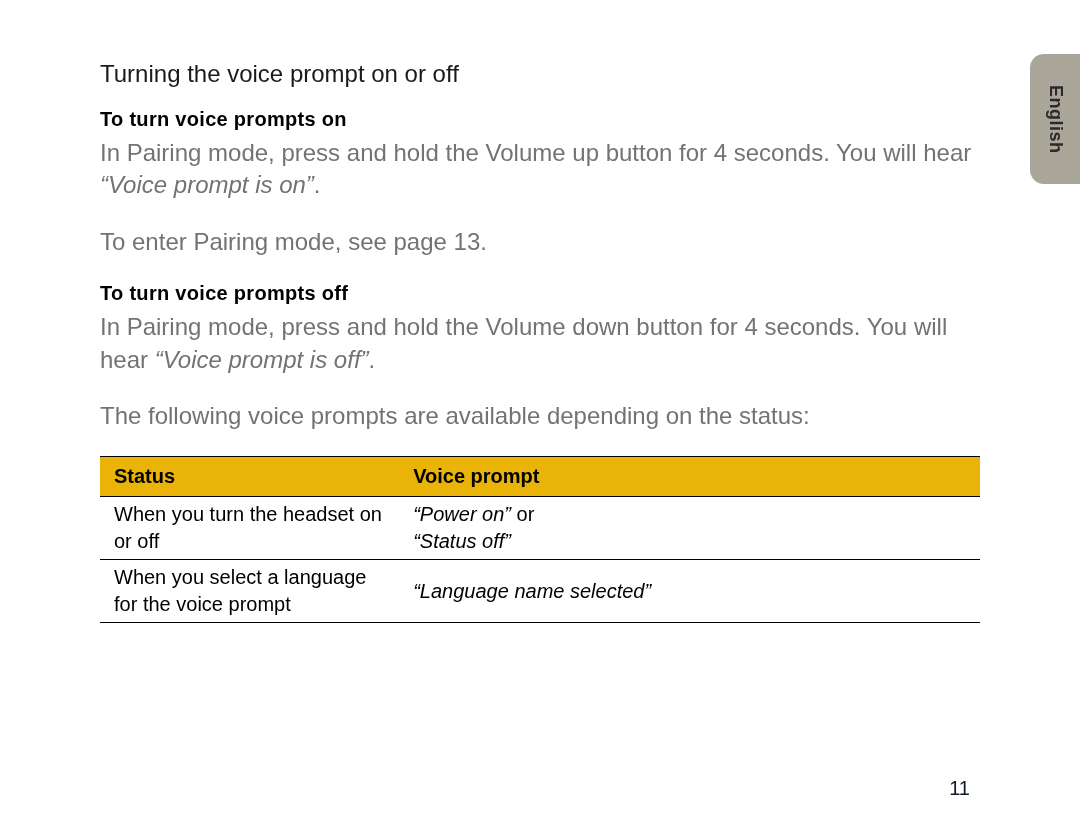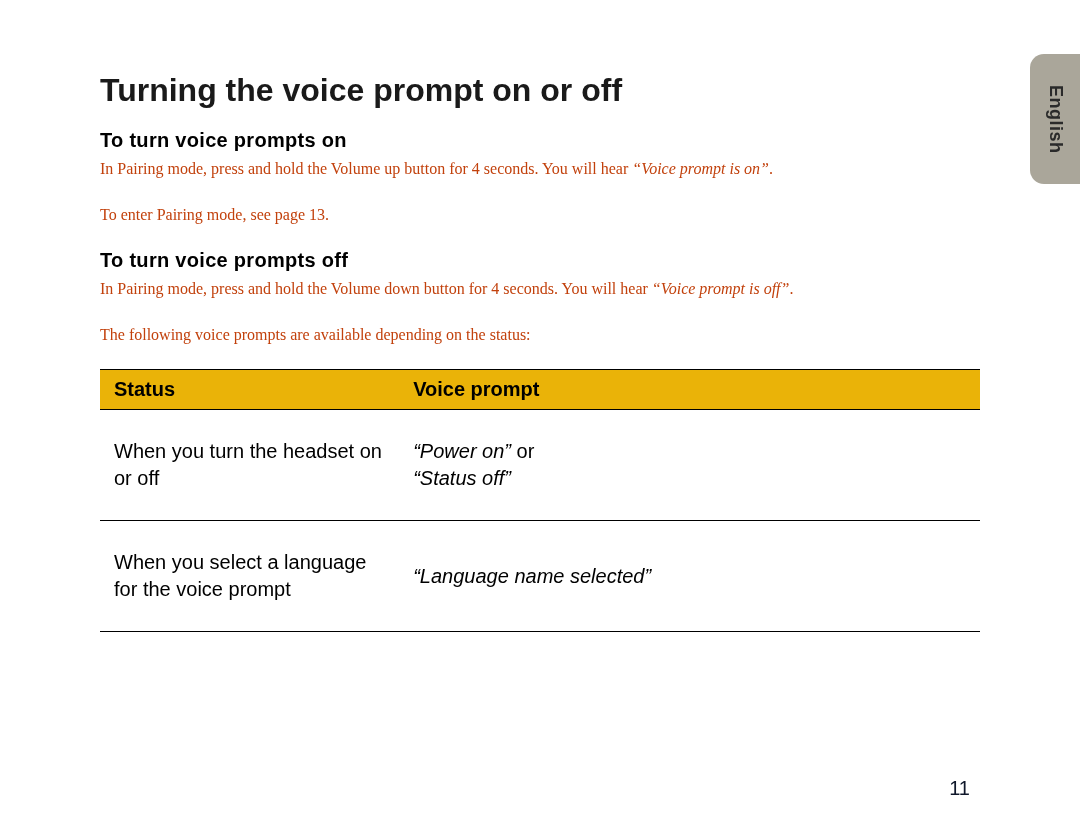--- a/index.html
+++ b/index.html
@@ -10,39 +10,37 @@
     body {
       width: 1080px;
       height: 840px;
       background: #ffffff;
       font-family: Arial, Helvetica, sans-serif;
       color: #000000;
       position: relative;
       padding: 60px 100px 40px 100px;
     }
     .page-title {
-      font-size: 32px;
-      font-weight: bold;
+      font-size: 24px;
+      font-weight: normal;
       color: #1a1a1a;
       margin-bottom: 20px;
-      margin-top: 12px;
     }
     .subheading {
       font-size: 20px;
       font-weight: bold;
       color: #000000;
       margin-bottom: 6px;
       letter-spacing: 0.3px;
     }
     .body-text {
-      font-size: 16px;
-      color: #c2410c;
+      font-size: 24px;
+      color: #737373;
       line-height: 1.35;
       margin-bottom: 24px;
-      font-family: Liberation Serif, serif;
     }
     .italic {
       font-style: italic;
     }
     .table-container {
       margin-top: 8px;
       width: 100%;
     }
     table {
       width: 100%;
@@ -53,21 +51,21 @@
       background: #eab308;
     }
     th {
       text-align: left;
       font-weight: bold;
       padding: 8px 14px;
       border-top: 1px solid #000;
       border-bottom: 1px solid #000;
     }
     td {
-      padding: 28px 14px;
+      padding: 4px 14px;
       border-bottom: 1px solid #000;
       vertical-align: middle;
       line-height: 1.35;
     }
     .col-status {
       width: 34%;
     }
     .col-voice {
       width: 66%;
       margin-top: 36px;

